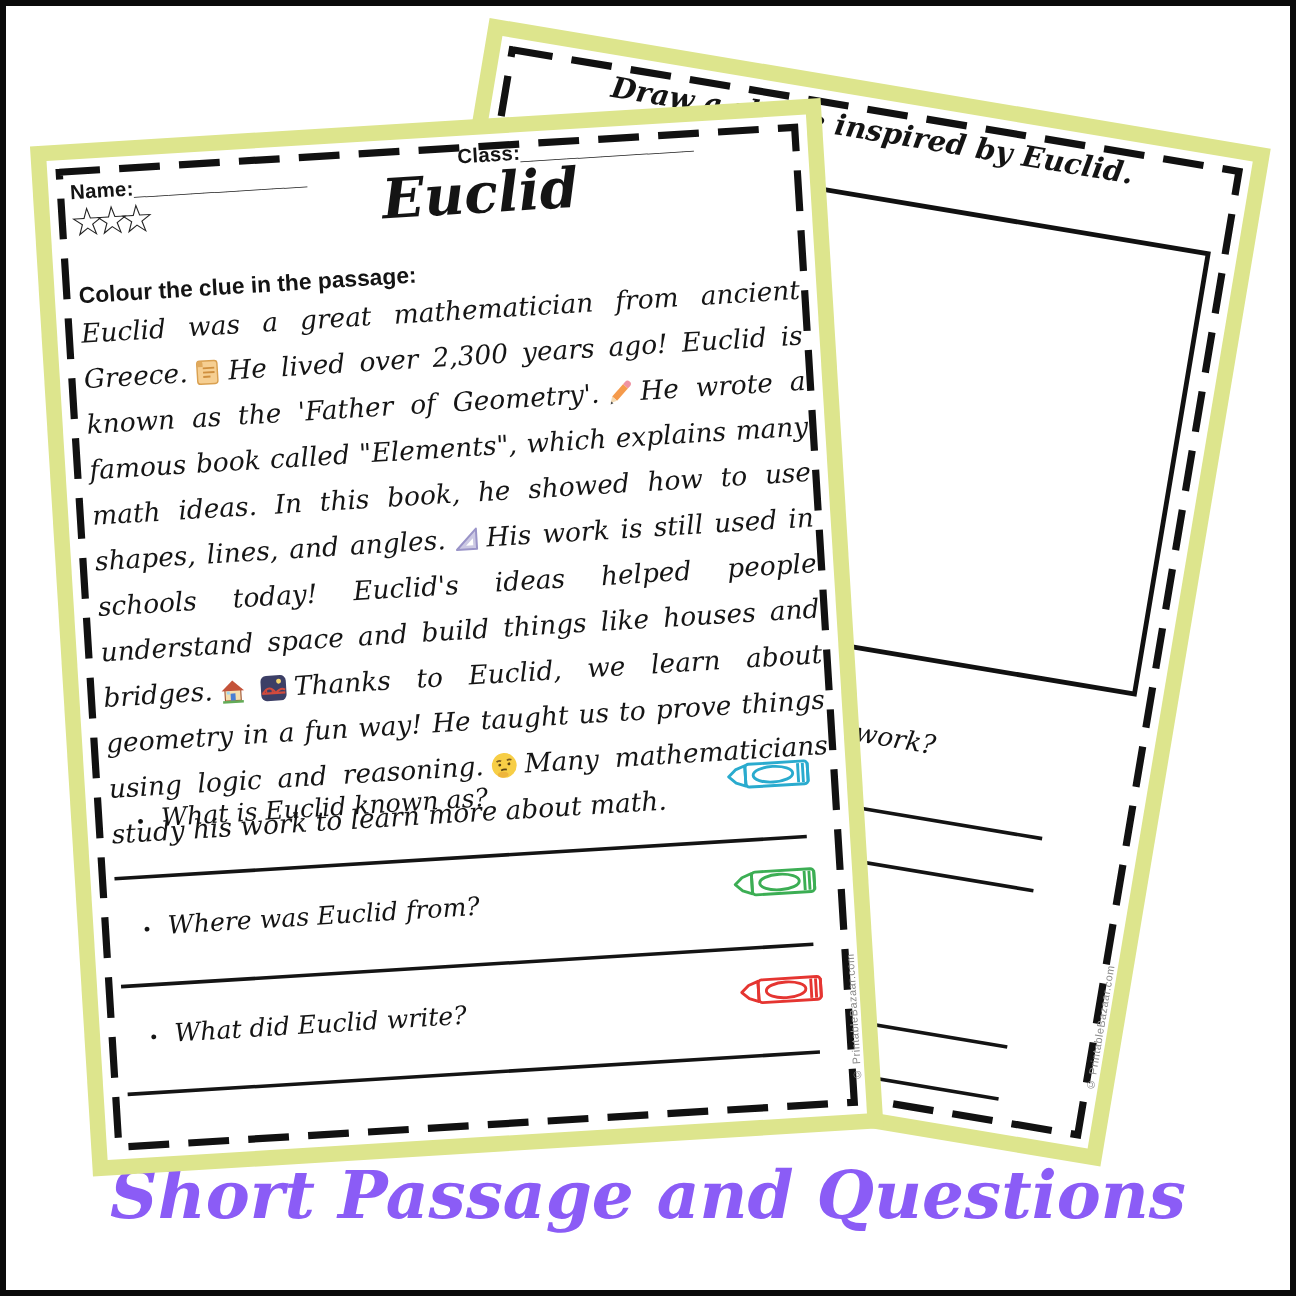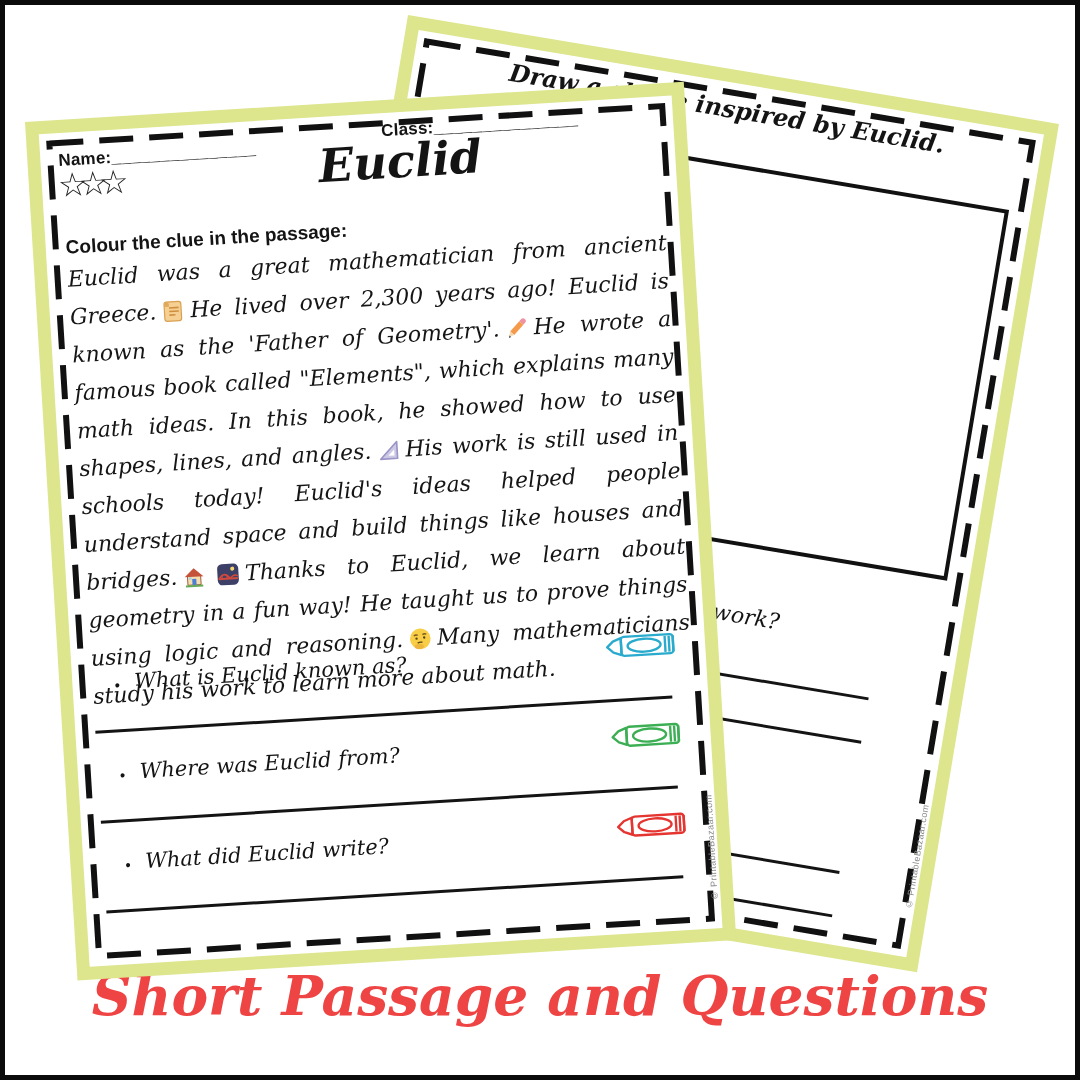--- a/index.html
+++ b/index.html
@@ -41,21 +41,21 @@
   
   .bp-title{position:absolute;left:50%;top:12px;transform:translateX(-50%);white-space:nowrap;
             font-size:24px;font-weight:600;color:#141414;}
   .draw-box{position:absolute;left:30px;top:80px;width:574px;height:368px;border:4px solid #111;}
   .bq{position:absolute;left:26px;font-size:22px;font-weight:500;color:#141414;white-space:nowrap;}
   .b-line{position:absolute;left:26px;width:528px;height:2.5px;background:#141414;}
   .wm-back{right:1px;bottom:48px;}
 
   
   .caption{position:absolute;left:0;right:0;top:963px;z-index:0;text-align:center;
-           font-size:55px;font-weight:bold;color:#ef4444;}
+           font-size:55px;font-weight:bold;color:#8b5cf6;}
 </style>
 </head>
 <body>
 
 <div class="canvas">
 
   <div class="page back">
     <div class="page-inner">
       <svg class="dash-border" width="634" height="834">
         <rect x="10" y="10" width="614" height="814" fill="none" stroke="#111" stroke-width="6" stroke-dasharray="34 16"></rect>

